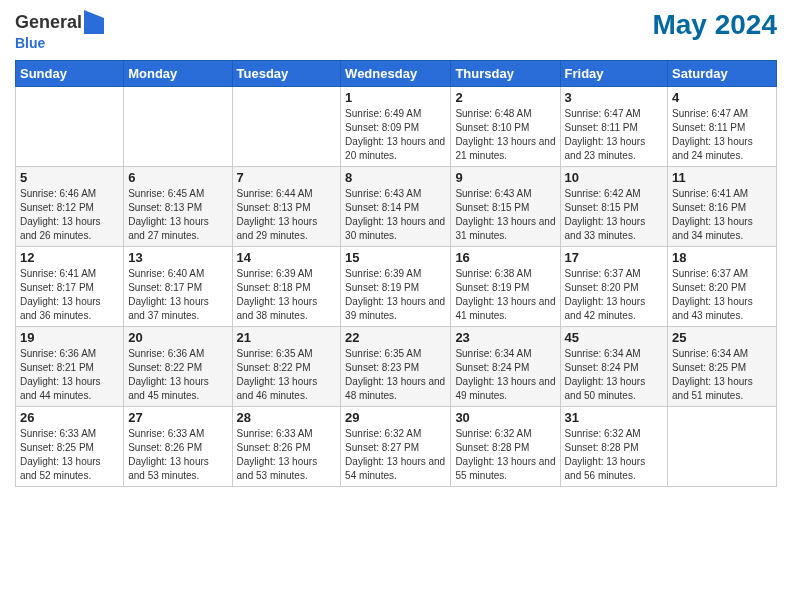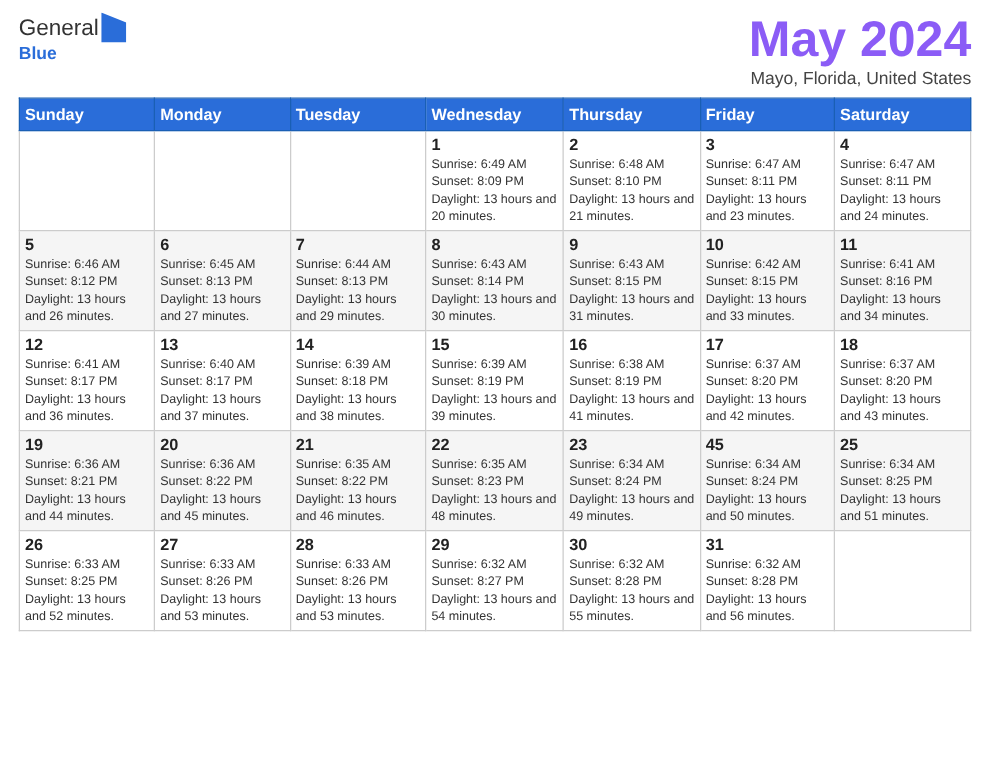--- a/index.html
+++ b/index.html
@@ -30,23 +30,23 @@
     .logo-blue { color: #1a5fb4; }
     .logo-icon {
       width: 20px;
       height: 24px;
       margin-left: 2px;
     }
     .title-block {
       text-align: right;
     }
     .title-month {
-      font-size: 40px;
+      font-size: 28px;
       font-weight: bold;
-      color: #8b5cf6;
+      color: #0369a1;
       line-height: 1.1;
     }
     .title-location {
       font-size: 14px;
       color: #444;
     }
     .calendar {
       width: 100%;
       border-collapse: collapse;
       border: 1px solid #ccc;
@@ -95,33 +95,32 @@
     }
   </style>
 </head>
 <body>
 
 <div class="page">
   <div class="header">
     <div class="logo">
       <div>
         <div style="display:flex;align-items:center;">
-          <span class="logo-general" style="font-size:18px;font-weight:normal;color:#333;">General</span>
+          <span class="logo-general" style="font-size:18px;font-weight:bold;color:#333;">General</span>
           <svg class="logo-icon" viewBox="0 0 20 24" width="20" height="24">
             <polygon points="0,0 20,8 20,24 0,24" fill="#2a6dd9"></polygon>
           </svg>
         </div>
         <div>
           <span class="logo-blue" style="font-size:14px;font-weight:bold;color:#2a6dd9;">Blue</span>
         </div>
       </div>
     </div>
     <div class="title-block">
       <div class="title-month">May 2024</div>
-      <div class="title-location">Mayo, Florida, United States</div>
     </div>
   </div>
 
   <table class="calendar">
     <thead>
       <tr>
         <th>Sunday</th>
         <th>Monday</th>
         <th>Tuesday</th>
         <th>Wednesday</th>

